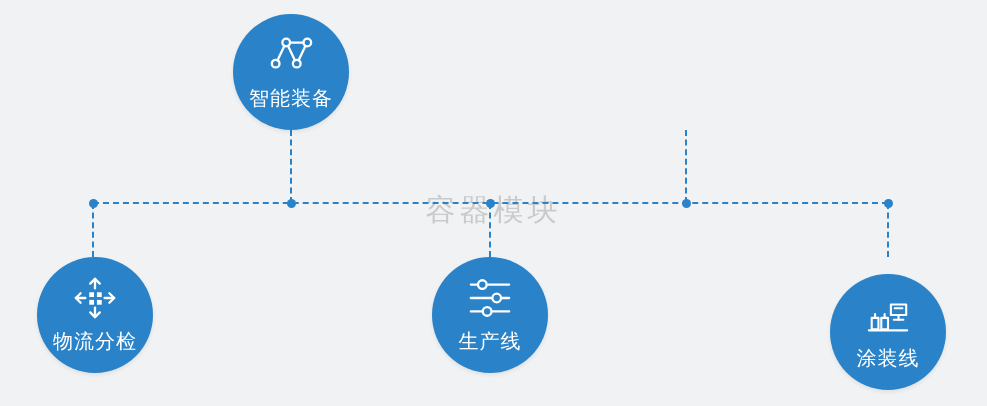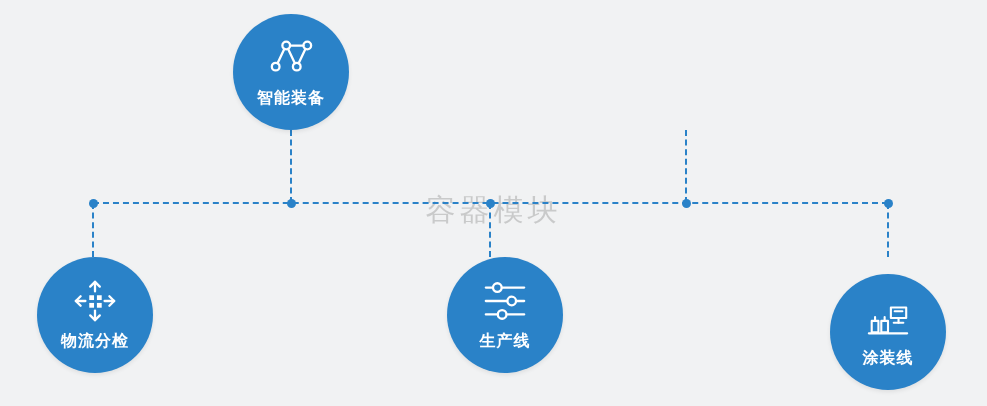--- a/index.html
+++ b/index.html
@@ -39,22 +39,22 @@
     justify-content: center;
     gap: 7px;
     box-shadow: 0 2px 4px rgba(0,0,0,0.08);
   }
 
   .node-icon { width: 46px; height: 46px; }
   .node-icon svg { width: 100%; height: 100%; display: block; }
 
   .node-label {
     color: #ffffff;
-    font-size: 16px;
-    font-weight: bold;
+    font-size: 20px;
+    font-weight: normal;
     letter-spacing: 1px;
     white-space: nowrap;
   }
 
   .h-line {
     position: absolute;
     border-top: 2px dashed #2a82c8;
     height: 0;
   }
 
@@ -125,21 +125,21 @@
           <rect x="18" y="18" width="5" height="5"></rect>
           <rect x="26" y="18" width="5" height="5"></rect>
           <rect x="18" y="26" width="5" height="5"></rect>
           <rect x="26" y="26" width="5" height="5"></rect>
         </g>
       </svg>
     </span>
     <div class="node-label">物流分检</div>
   </div>
 
-  <div class="node" style="left:447px; top:257px;">
+  <div class="node" style="left:432px; top:257px;">
     <span class="node-icon">
       <svg viewBox="0 0 48 48" fill="none" stroke="#ffffff" stroke-width="2.4" stroke-linecap="round">
         <line x1="4" y1="10" x2="44" y2="10"></line>
         <line x1="4" y1="24" x2="44" y2="24"></line>
         <line x1="4" y1="38" x2="44" y2="38"></line>
         <circle cx="16" cy="10" r="4.5" fill="currentColor"></circle>
         <circle cx="31" cy="24" r="4.5" fill="currentColor"></circle>
         <circle cx="21" cy="38" r="4.5" fill="currentColor"></circle>
       </svg>
     </span>

